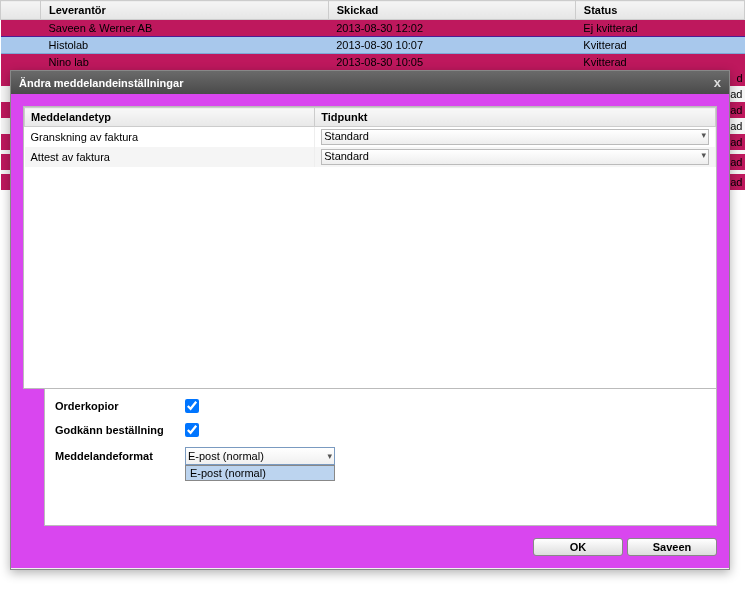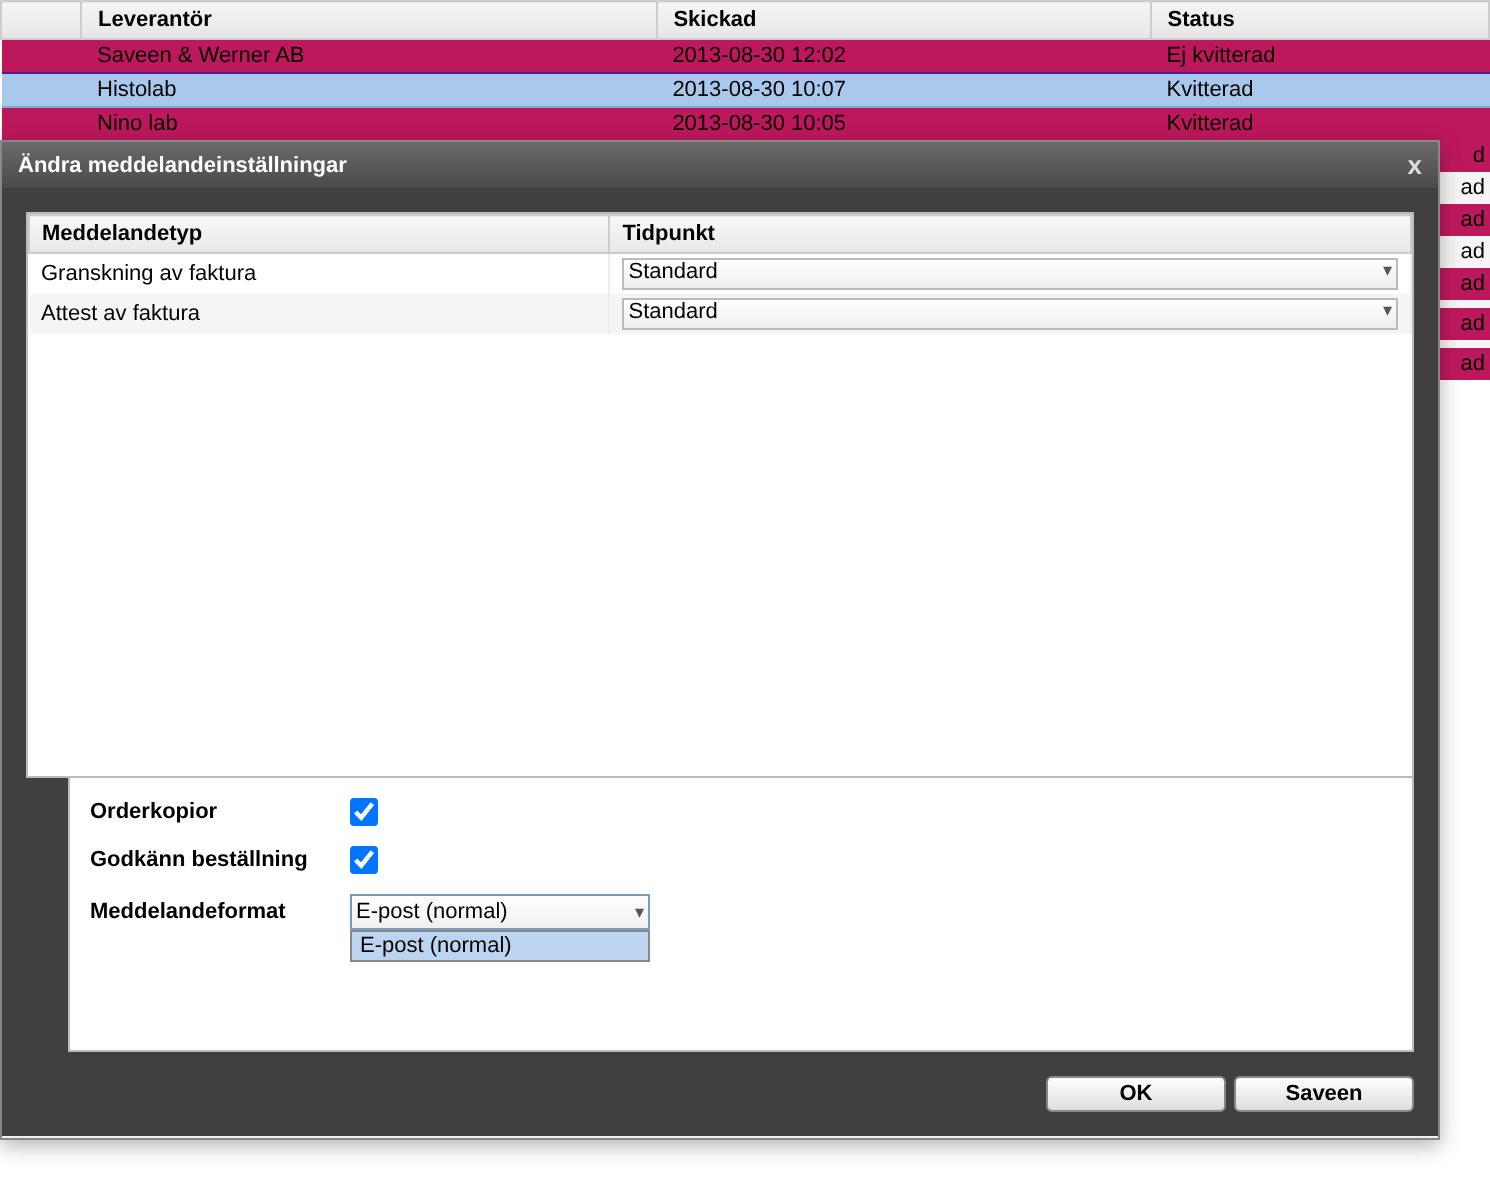--- a/index.html
+++ b/index.html
@@ -30,21 +30,21 @@
       font-size: 11px;
     }
     .bg-table tr { background: #be185d; }
     .bg-table tr.alt { background: #f5f5f5; }
     .bg-table tr.selected { background: #a8c8ec; }
     .bg-table tr.selected td { border-top: 1px solid #4c1d95; border-bottom: 1px solid #7da8d8; }
     
     
     .dialog {
       position: absolute;
-      left: 0;
+      left: 10px;
       top: 70px;
       width: 720px;
       height: 500px;
       background: #f0f0f0;
       border: 1px solid #888;
       box-shadow: 0 3px 10px rgba(0,0,0,0.3);
     }
     .dialog-title {
       background: linear-gradient(#6a6a6a, #4a4a4a);
       color: #fff;
@@ -57,21 +57,21 @@
     }
     .dialog-close {
       font-family: Arial;
       font-size: 13px;
       font-weight: bold;
       cursor: pointer;
       color: #ddd;
     }
     .dialog-body {
       padding: 12px;
-      background: #404040;
+      background: #d946ef;
       height: calc(100% - 24px);
       display: flex;
       flex-direction: column;
     }
     
     
     .grid-wrap {
       border: 1px solid #bbb;
       background: #fff;
       height: 300px;

